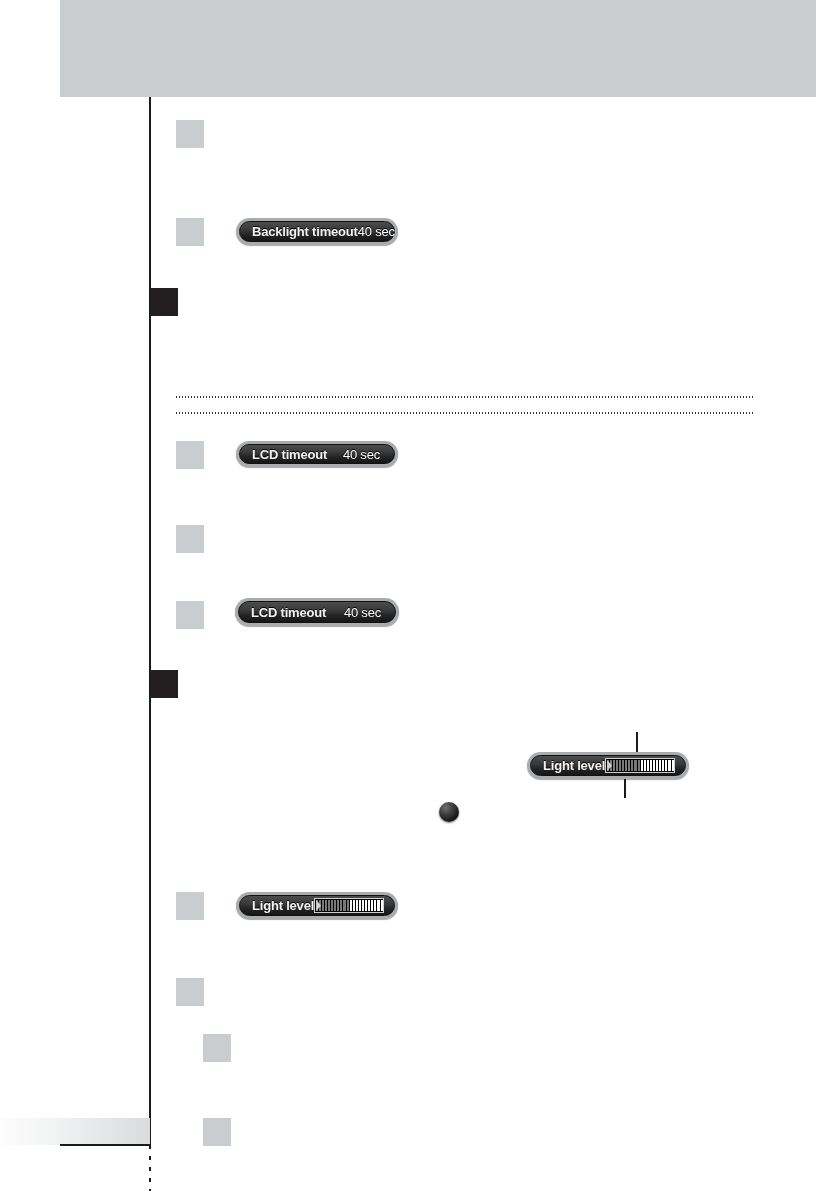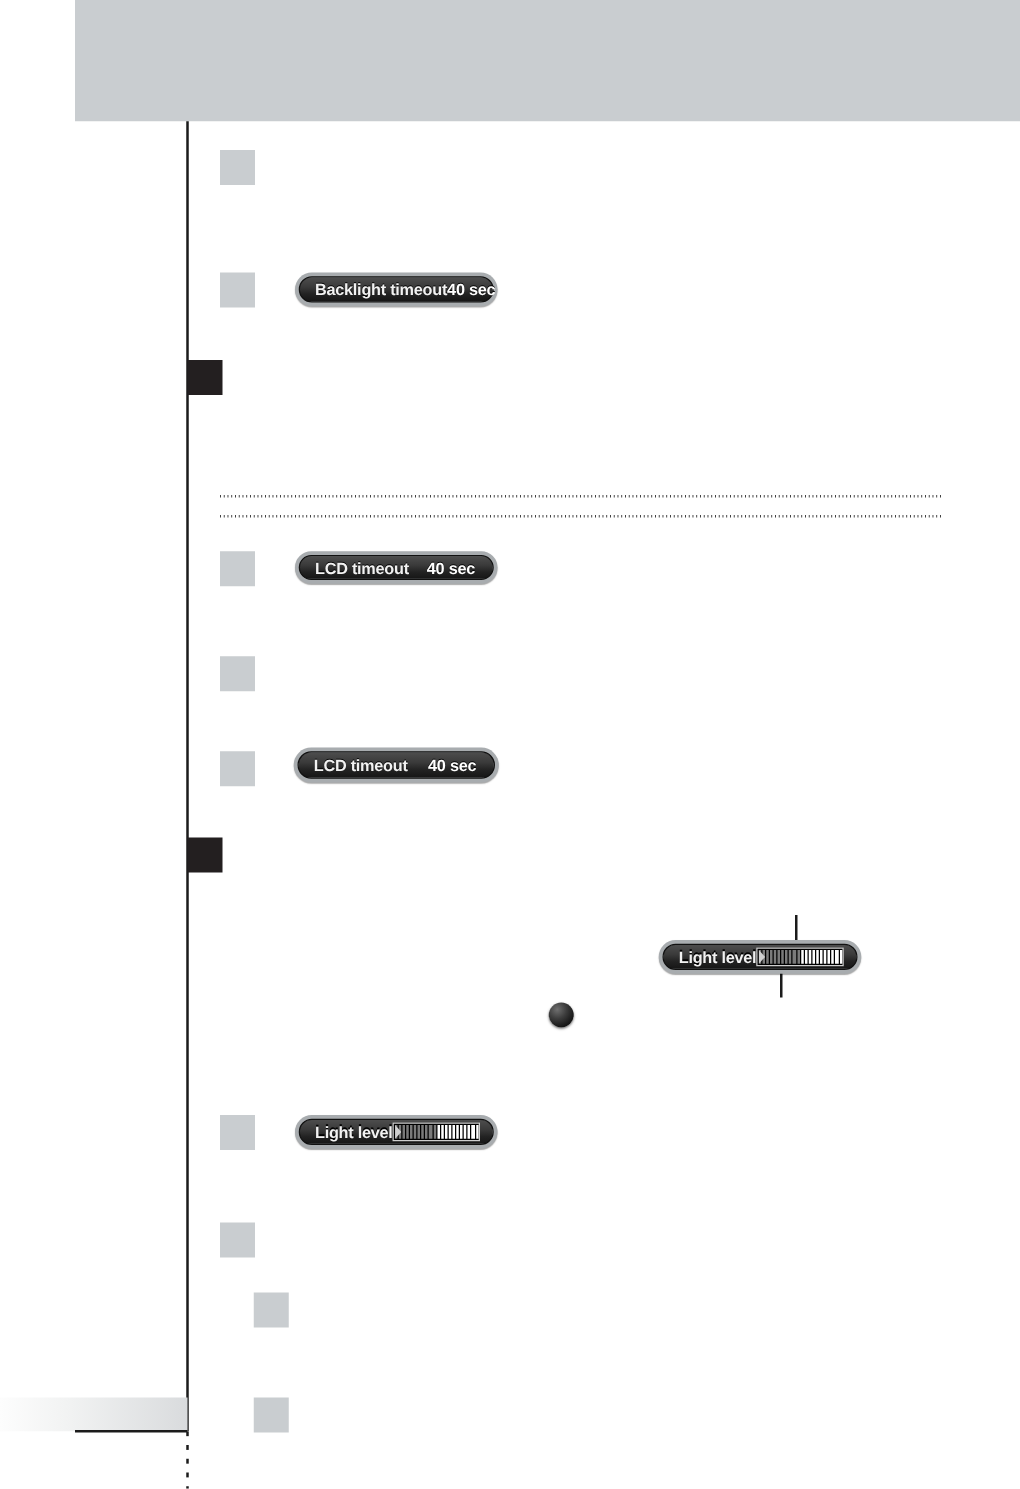--- a/index.html
+++ b/index.html
@@ -109,21 +109,21 @@
     color: #f2f2f2;
     font-weight: bold;
     font-size: 13px;
     letter-spacing: -0.2px;
     margin-left: 12px;
     white-space: nowrap;
     text-shadow: 0 -1px 0 #000;
   }
   .pill-value {
     color: #ffffff;
-    font-weight: bold;
+    font-weight: normal;
     font-size: 13px;
     letter-spacing: -0.2px;
     margin-left: auto;
     margin-right: 14px;
     white-space: nowrap;
     text-shadow: 0 -1px 0 #000;
   }
 
   
   .gauge {

